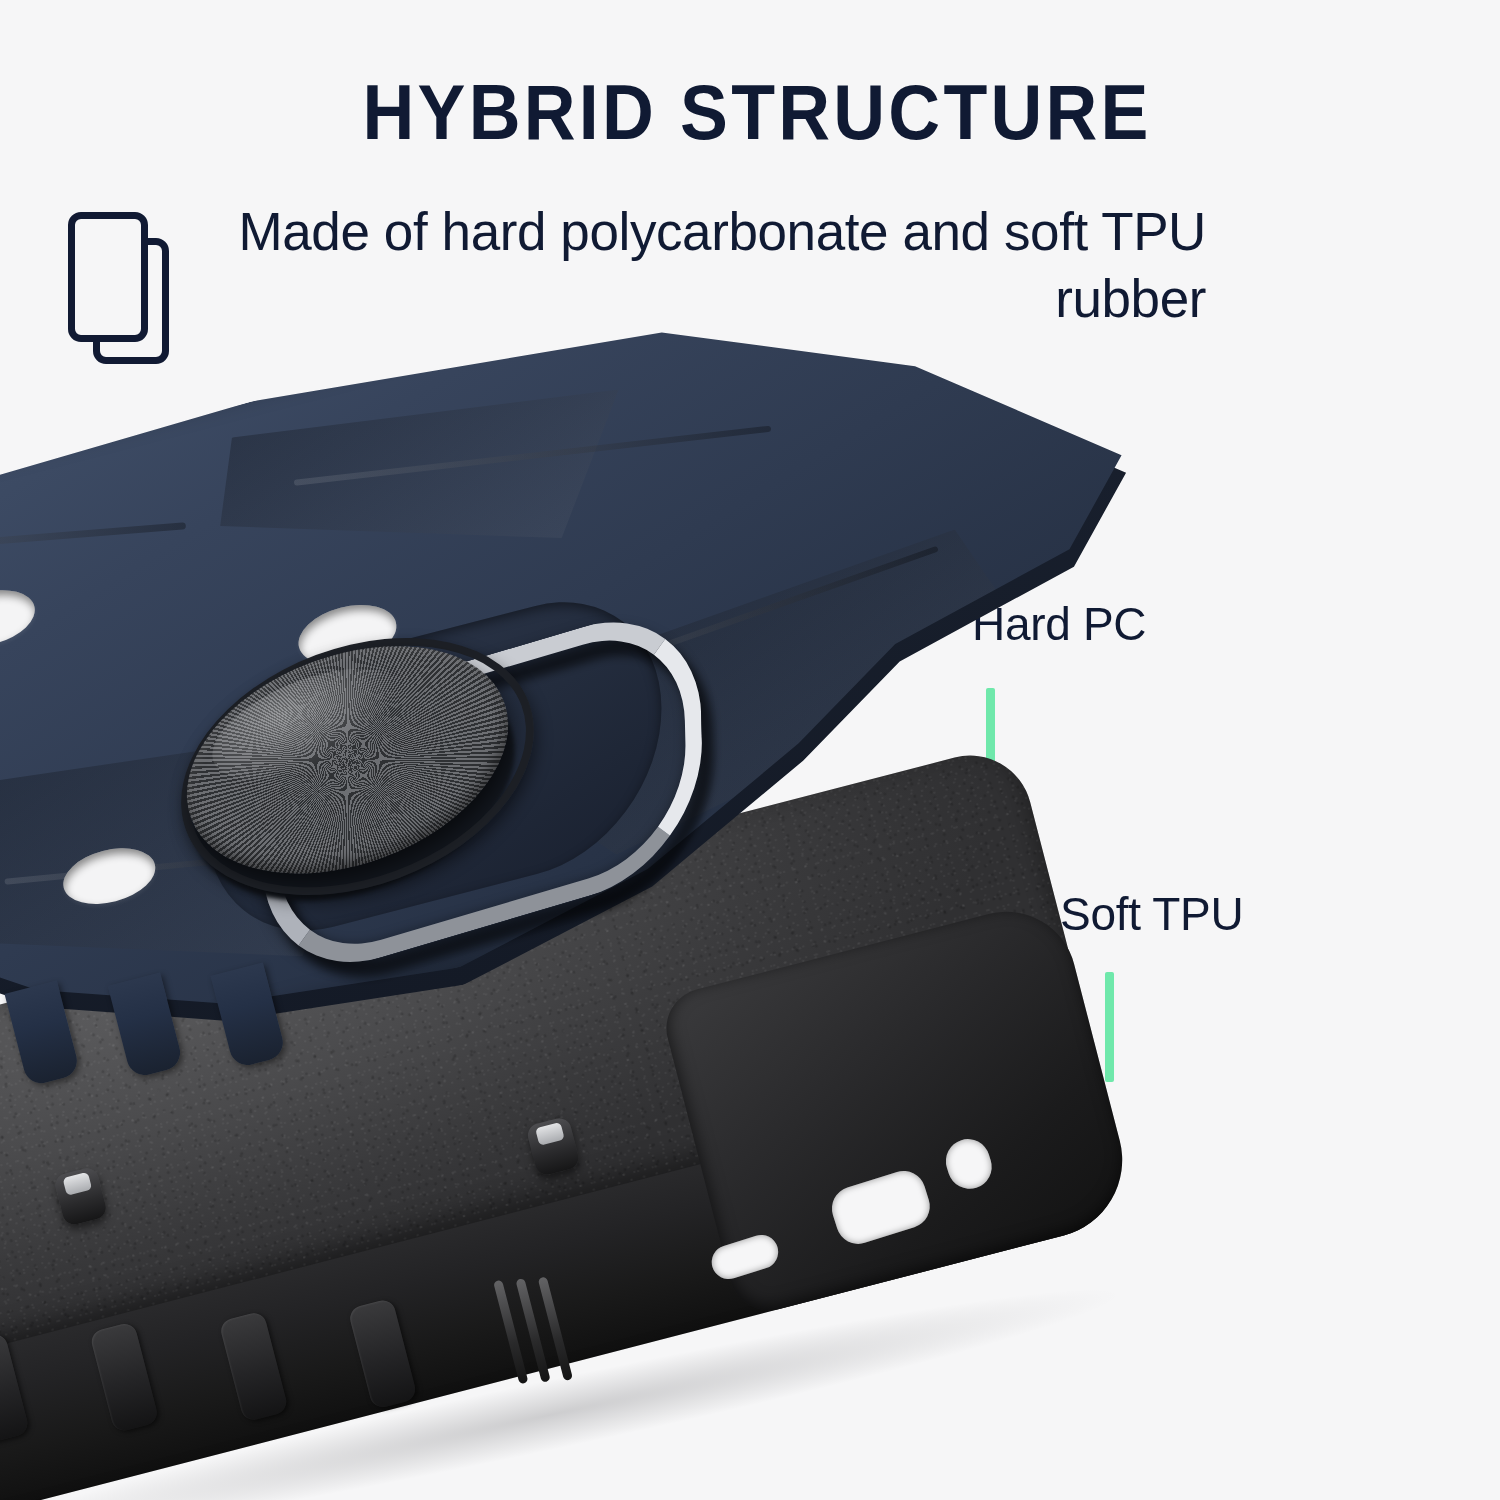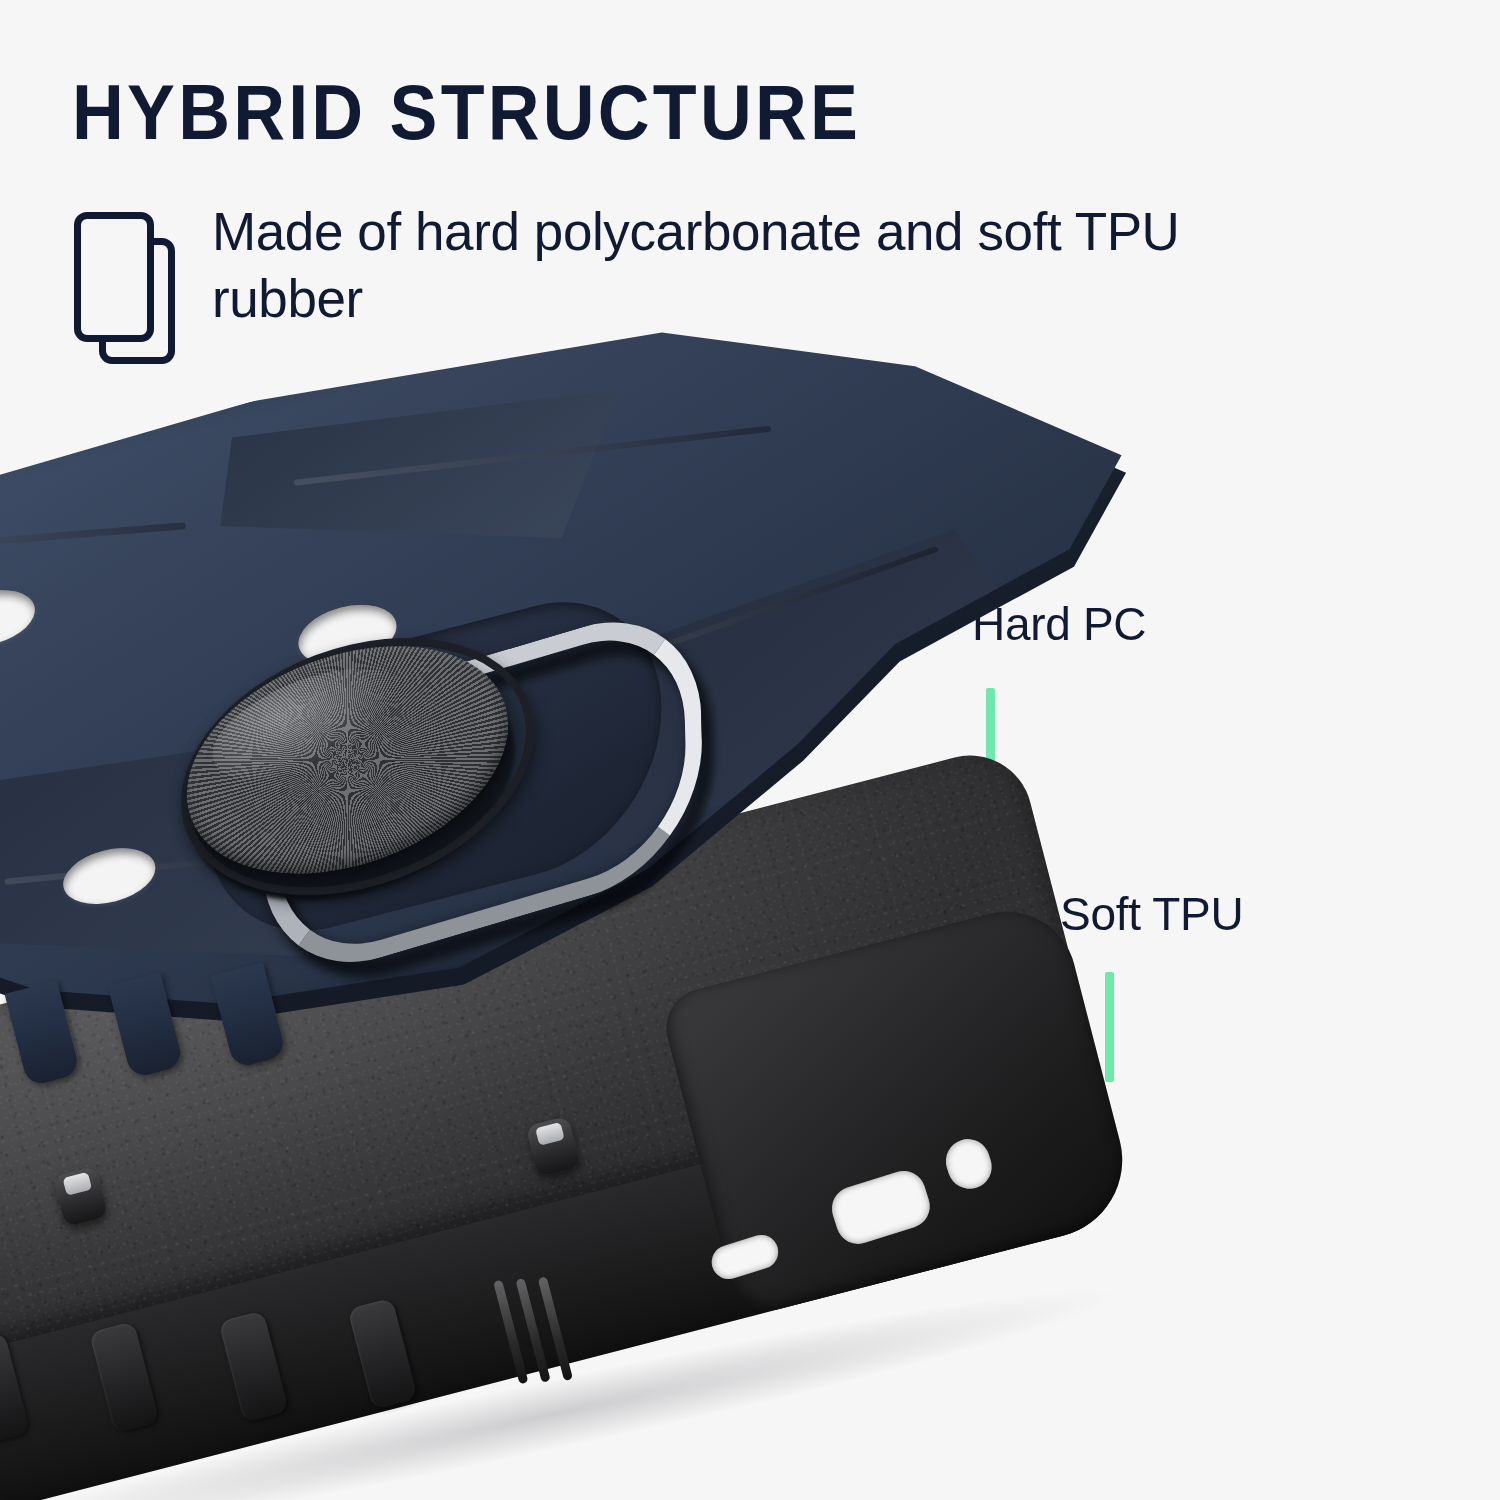--- a/index.html
+++ b/index.html
@@ -13,23 +13,24 @@
     width: 1500px;
     height: 1500px;
     background: #f6f6f7;
     overflow: hidden;
     font-family: "Liberation Sans", "DejaVu Sans", sans-serif;
   }
 
   
   #header-block {
     position: absolute;
-    left: 72px;
+    left: 66px;
     top: 68px;
     width: 1180px;
+    text-align: right;
   }
   #page-title {
     font-family: "Liberation Sans Narrow", "Liberation Sans", sans-serif;
     font-size: 78px;
     line-height: 88px;
     font-weight: 700;
     letter-spacing: 3.5px;
     color: #101a33;
     transform: scaleX(0.92);
     transform-origin: left center;

